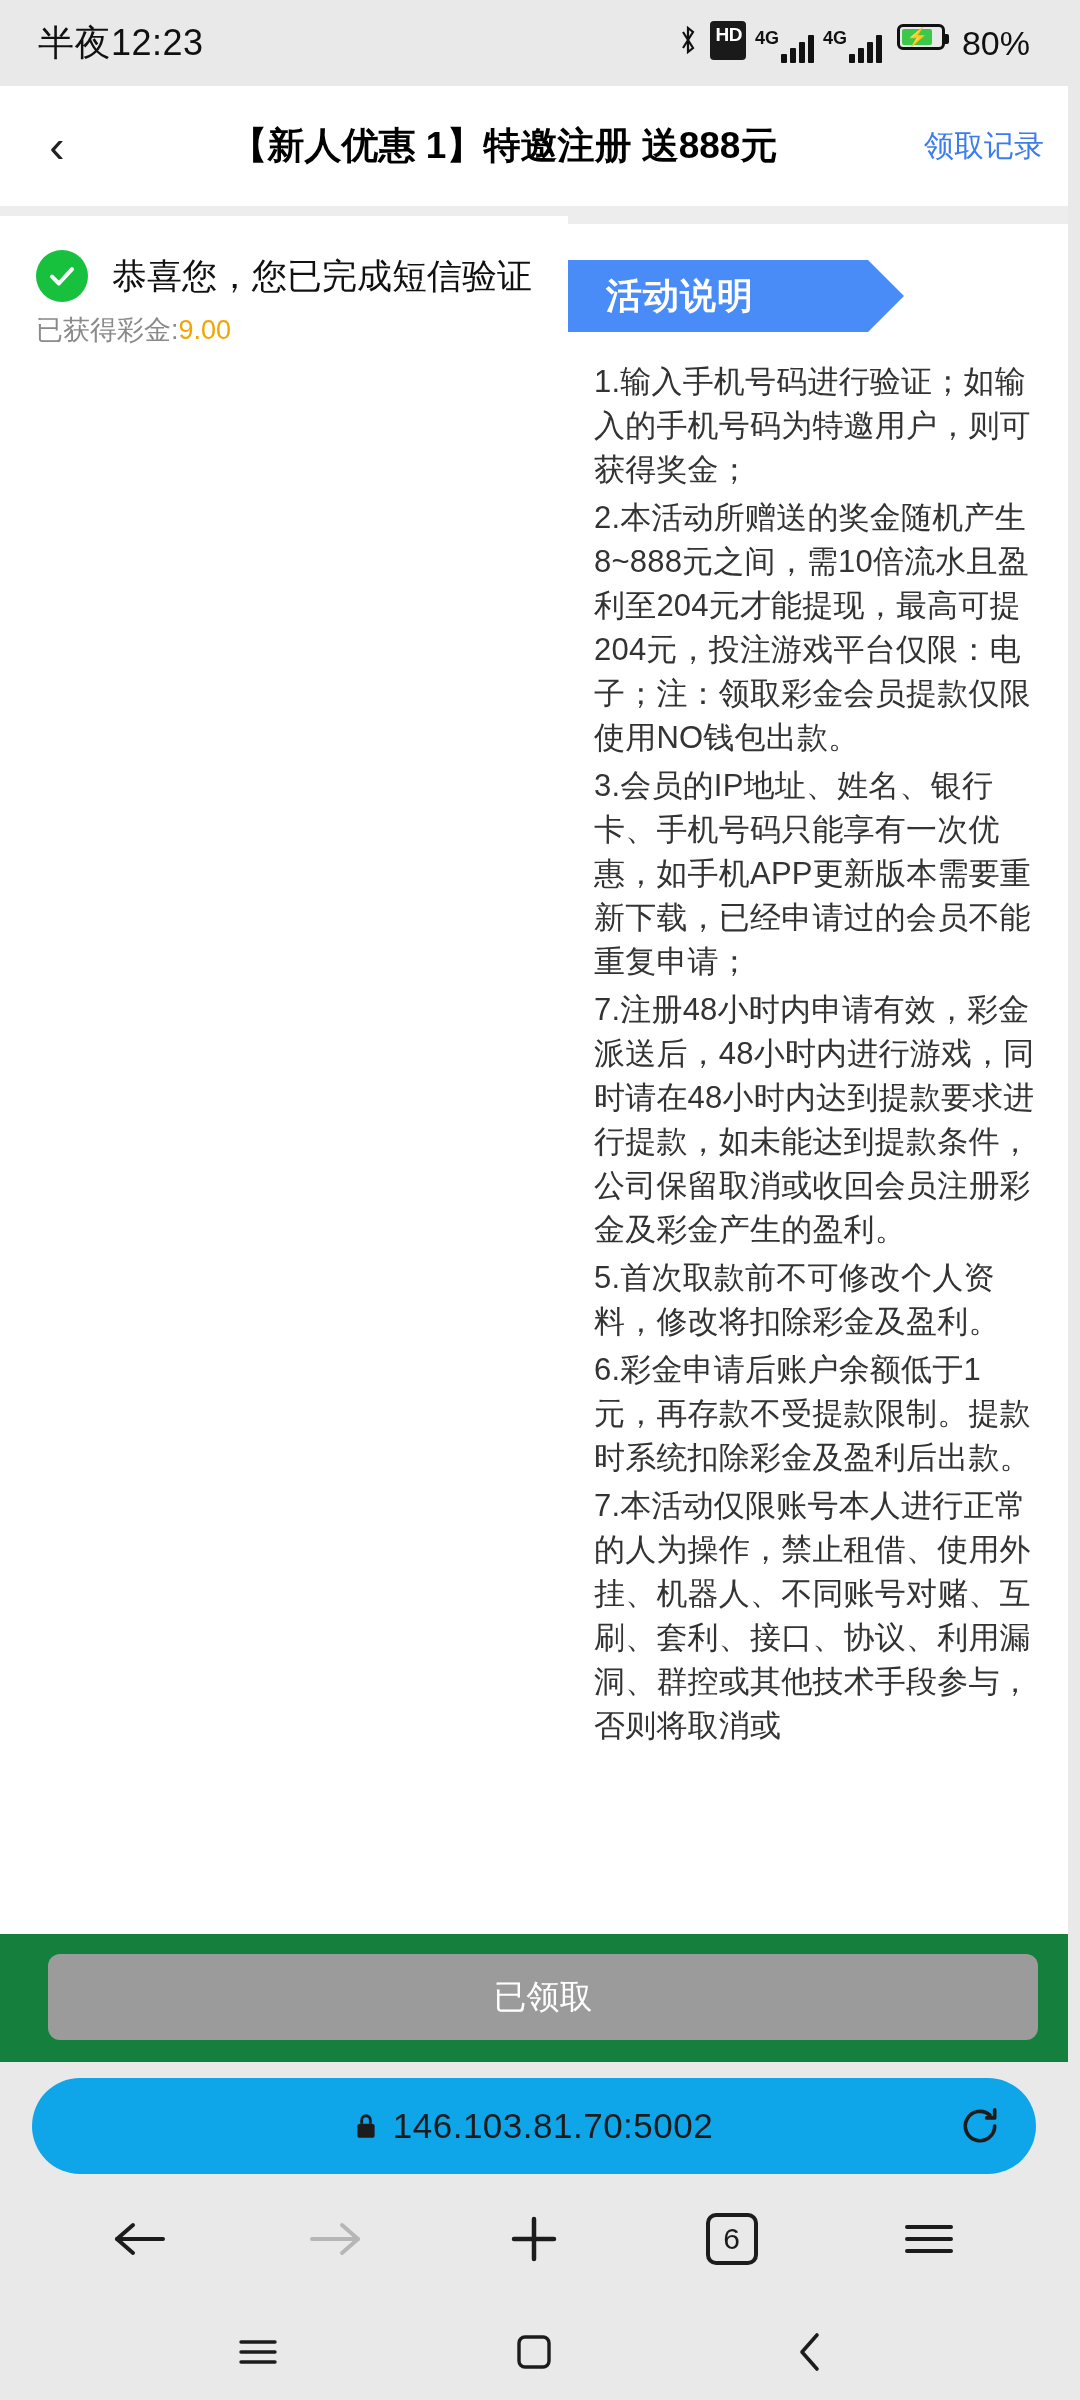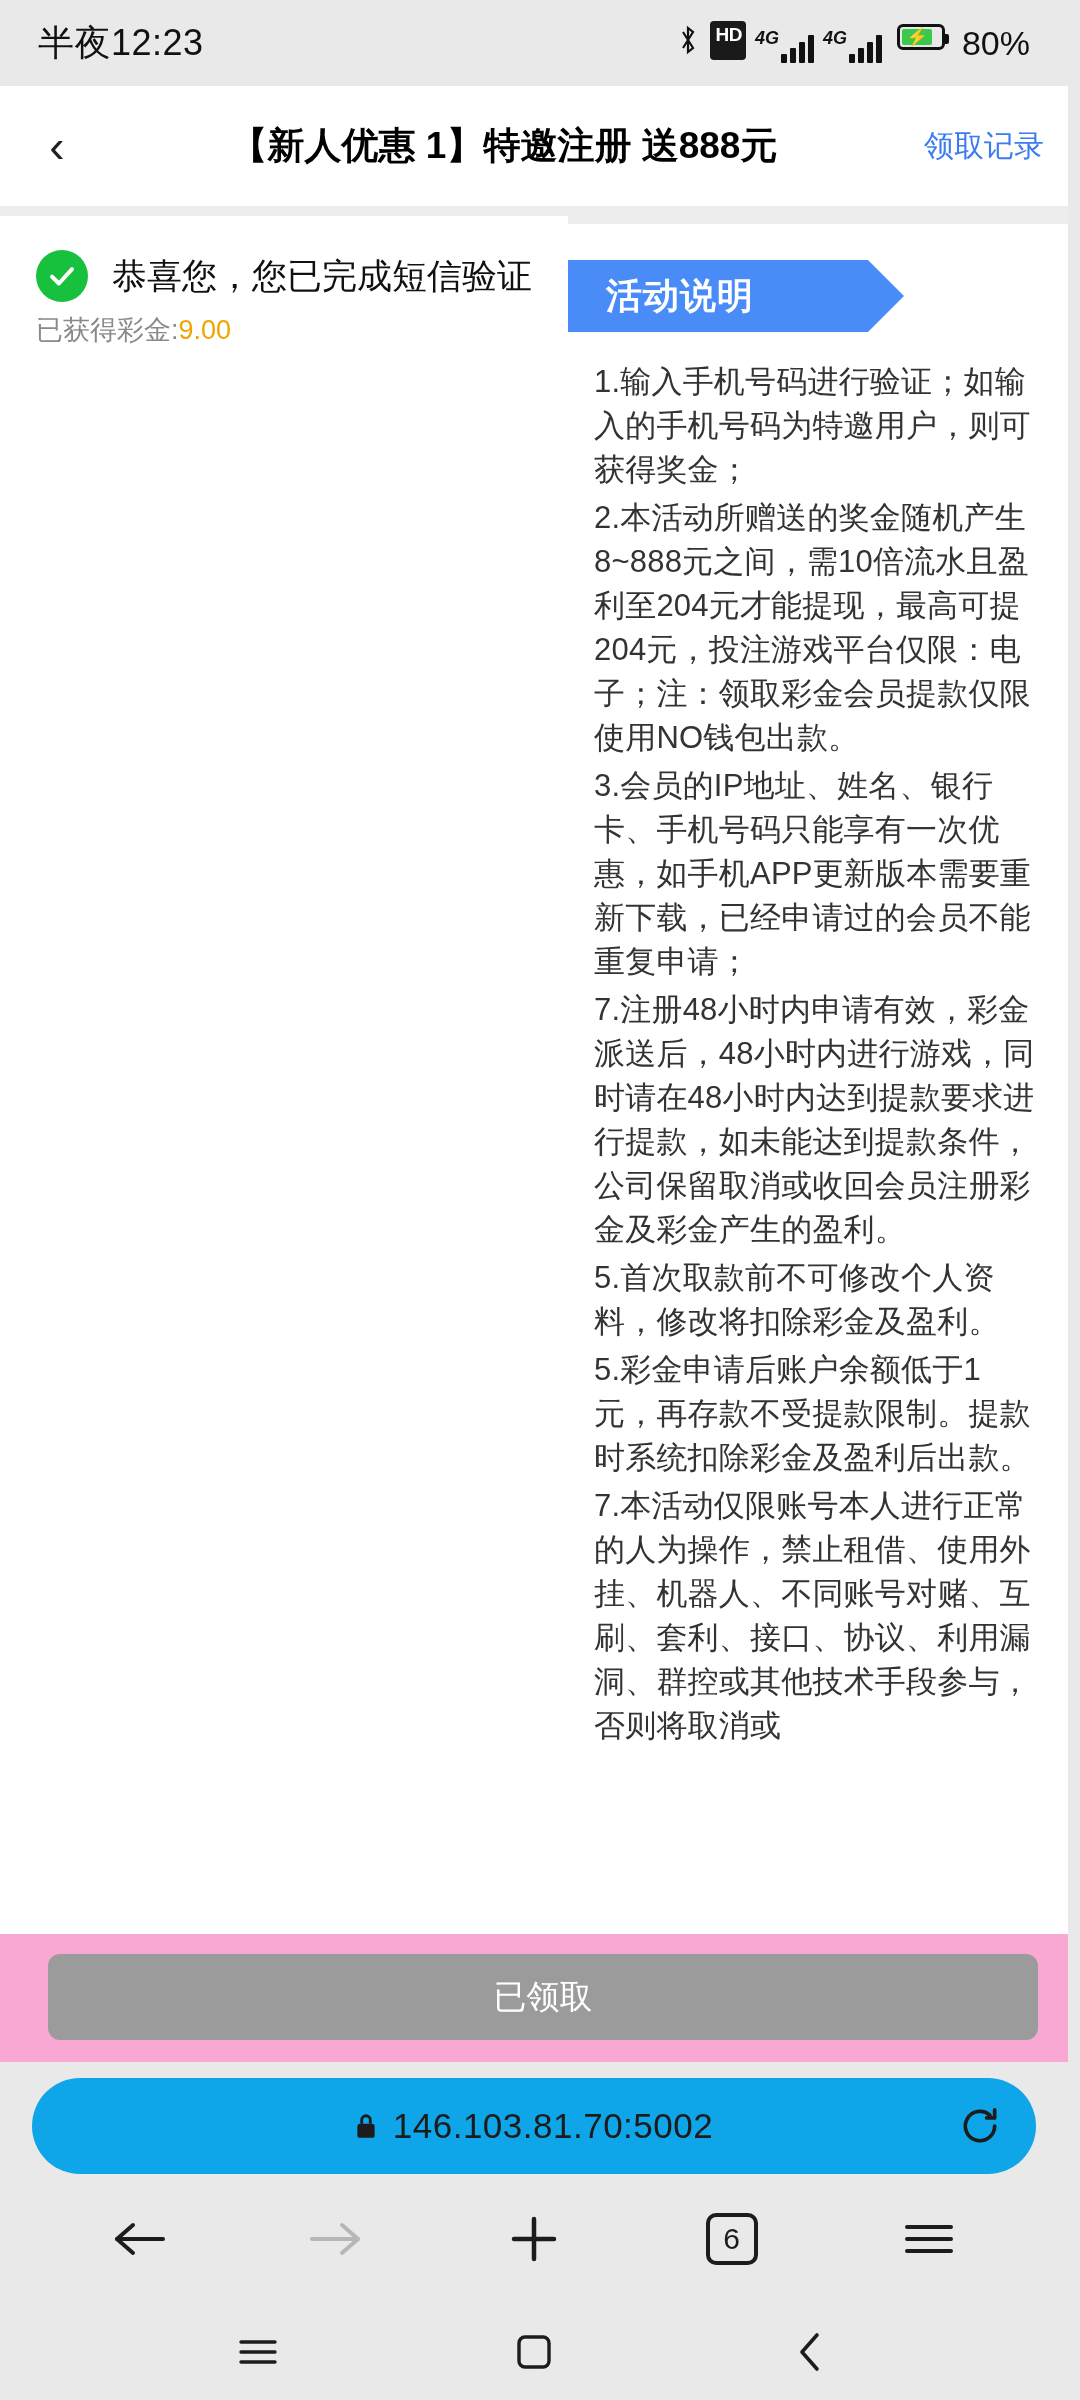--- a/index.html
+++ b/index.html
@@ -44,21 +44,21 @@
     color: #fff;
     font-size: 19px;
     line-height: 1;
     padding: 4px 4px 5px 5px;
     border-radius: 4px;
     letter-spacing: -0.5px;
     font-weight: bold;
     position: relative;
     top: -3px;
   }
-  .sig-group { display: flex; align-items: flex-end; gap: 3px; position: relative; font-style: italic; }
+  .sig-group { display: flex; align-items: flex-end; gap: 3px; position: relative; }
   .net-label {
     font-size: 18px;
     color: #111;
     font-weight: bold;
     position: relative;
     top: -14px;
     margin-right: -1px;
   }
   .bars { display: flex; align-items: flex-end; gap: 3px; height: 30px; }
   .bars i { width: 6px; background: #111; display: block; border-radius: 1px; }
@@ -214,21 +214,21 @@
   .rule-line {
     font-size: 31px;
     line-height: 1.42;
     color: #333;
     margin-bottom: 4px;
     letter-spacing: 0.2px;
   }
 
   
   .claim-wrap {
-    background: #f9a8d4;
+    background: #15803d;
     padding: 20px 30px 22px 48px;
     flex: 0 0 auto;
   }
   .claim-btn {
     height: 86px;
     background: #9b9b9b;
     border-radius: 12px;
     display: flex;
     align-items: center;
     justify-content: center;
@@ -369,21 +369,21 @@
     <div class="rules-card">
       <div class="tab-banner">
         <span>活动说明</span>
       </div>
       <div class="rules-body">
         <p class="rule-line">1.输入手机号码进行验证；如输入的手机号码为特邀用户，则可获得奖金；</p>
         <p class="rule-line">2.本活动所赠送的奖金随机产生8~888元之间，需10倍流水且盈利至204元才能提现，最高可提204元，投注游戏平台仅限：电子；注：领取彩金会员提款仅限使用NO钱包出款。</p>
         <p class="rule-line">3.会员的IP地址、姓名、银行卡、手机号码只能享有一次优惠，如手机APP更新版本需要重新下载，已经申请过的会员不能重复申请；</p>
         <p class="rule-line">7.注册48小时内申请有效，彩金派送后，48小时内进行游戏，同时请在48小时内达到提款要求进行提款，如未能达到提款条件，公司保留取消或收回会员注册彩金及彩金产生的盈利。</p>
         <p class="rule-line">5.首次取款前不可修改个人资料，修改将扣除彩金及盈利。</p>
-        <p class="rule-line">5.彩金申请后账户余额低于1元，再存款不受提款限制。提款时系统扣除彩金及盈利后出款。</p>
+        <p class="rule-line">6.彩金申请后账户余额低于1元，再存款不受提款限制。提款时系统扣除彩金及盈利后出款。</p>
         <p class="rule-line">7.本活动仅限账号本人进行正常的人为操作，禁止租借、使用外挂、机器人、不同账号对赌、互刷、套利、接口、协议、利用漏洞、群控或其他技术手段参与，否则将取消或</p>
       </div>
     </div>
   </div>
 
   <div class="claim-wrap">
     <button class="claim-btn">已领取</button>
   </div>
 
   <div class="browser">

